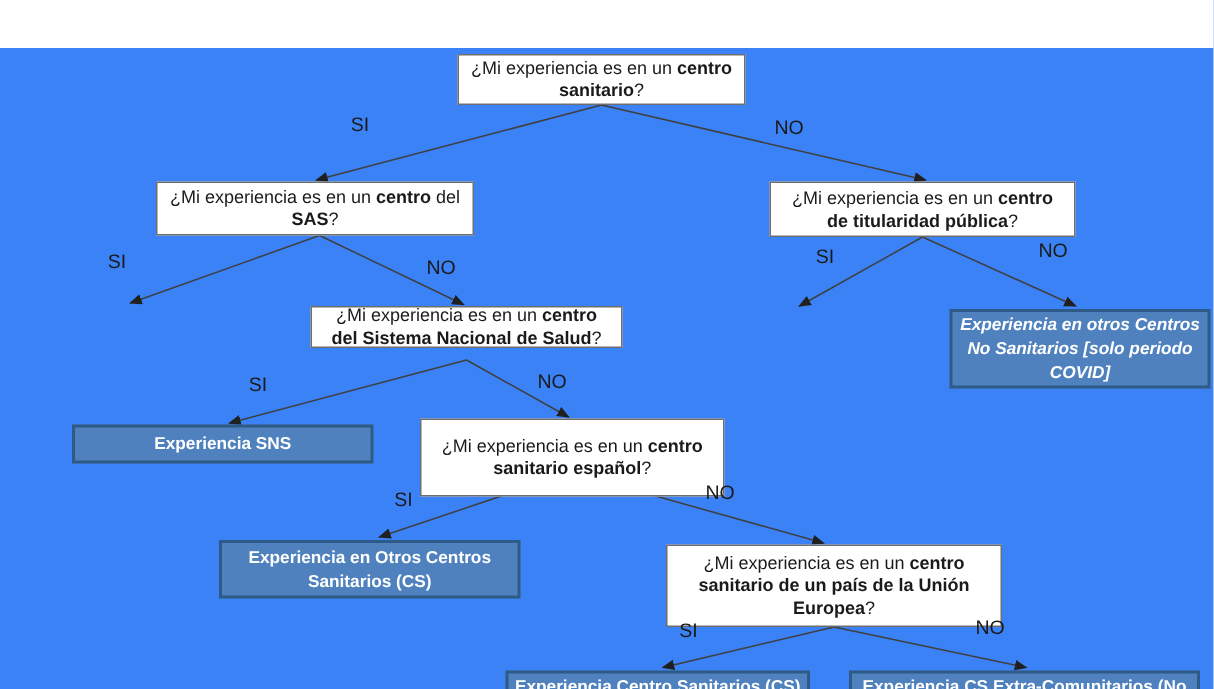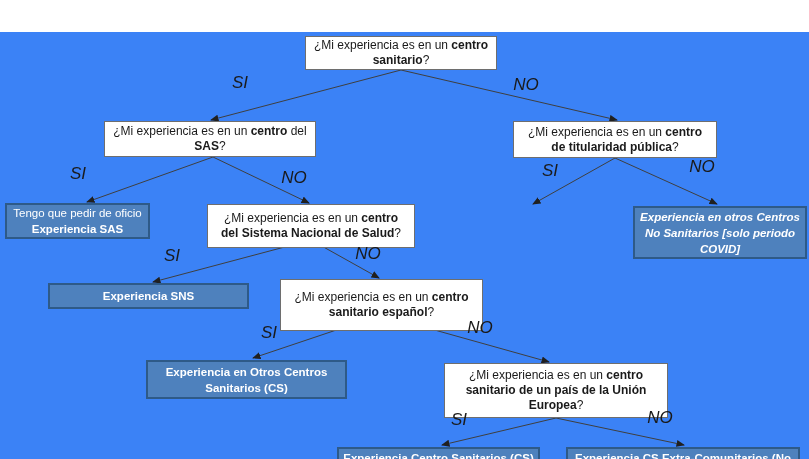--- a/index.html
+++ b/index.html
@@ -47,31 +47,30 @@
     color: #ffffff;
     padding: 1px 4px;
   }
   .rnode .qtext { font-weight: bold; }
   .rnode .reg { font-weight: normal; }
   .qtext { display: inline-block; width: 100%; }
   .qnode b { font-weight: bold; }
   .elabel {
     position: absolute;
     transform: translate(-50%, -50%);
-    font-size: 17px;
+    font-size: 13px;
     color: #1a1a1a;
     white-space: nowrap;
-    font-style: italic;
   }
   
   #n-root    { left: 305px; top: 4px;   width: 192px; height: 34px; }
   #n-sas     { left: 104px; top: 89px;  width: 212px; height: 36px; }
   #n-publica { left: 513px; top: 89px;  width: 204px; height: 37px; }
   #n-rsas    { left: 5px;   top: 171px; width: 145px; height: 36px; }
-  #n-sns     { left: 207px; top: 172px; width: 208px; height: 44px; }
+  #n-sns     { left: 207px; top: 172px; width: 208px; height: 28px; }
   #n-otras   { left: 453px; top: 174px; width: 153px; height: 53px; }
   #n-nosan   { left: 633px; top: 174px; width: 174px; height: 53px; font-style: italic; }
   #n-rsns    { left: 48px;  top: 251px; width: 201px; height: 26px; }
   #n-espanol { left: 280px; top: 247px; width: 203px; height: 52px; }
   #n-otroscs { left: 146px; top: 328px; width: 201px; height: 39px; }
   #n-ue      { left: 444px; top: 331px; width: 224px; height: 55px; }
   #n-csue    { left: 337px; top: 415px; width: 203px; height: 37px; }
   #n-extra   { left: 566px; top: 415px; width: 234px; height: 37px; }
   
   #l-root-si    { left: 240px; top: 51px; }
@@ -129,23 +128,20 @@
   </div>
 
   <div class="qnode" id="n-espanol">
     <span class="qtext"><span>¿Mi experiencia es en un </span><b>centro sanitario español</b><span>?</span></span>
   </div>
 
   <div class="qnode" id="n-ue">
     <span class="qtext"><span>¿Mi experiencia es en un </span><b>centro sanitario de un país de la Unión Europea</b><span>?</span></span>
   </div>
 
-  <div class="rnode" id="n-rsas">
-    <span class="qtext"><span class="reg">Tengo que pedir de oficio </span><span>Experiencia SAS</span></span>
-  </div>
 
 
   <div class="rnode" id="n-nosan">
     <span class="qtext">Experiencia en otros Centros No Sanitarios [solo periodo COVID]</span>
   </div>
 
   <div class="rnode" id="n-rsns">
     <span class="qtext">Experiencia SNS</span>
   </div>
 

